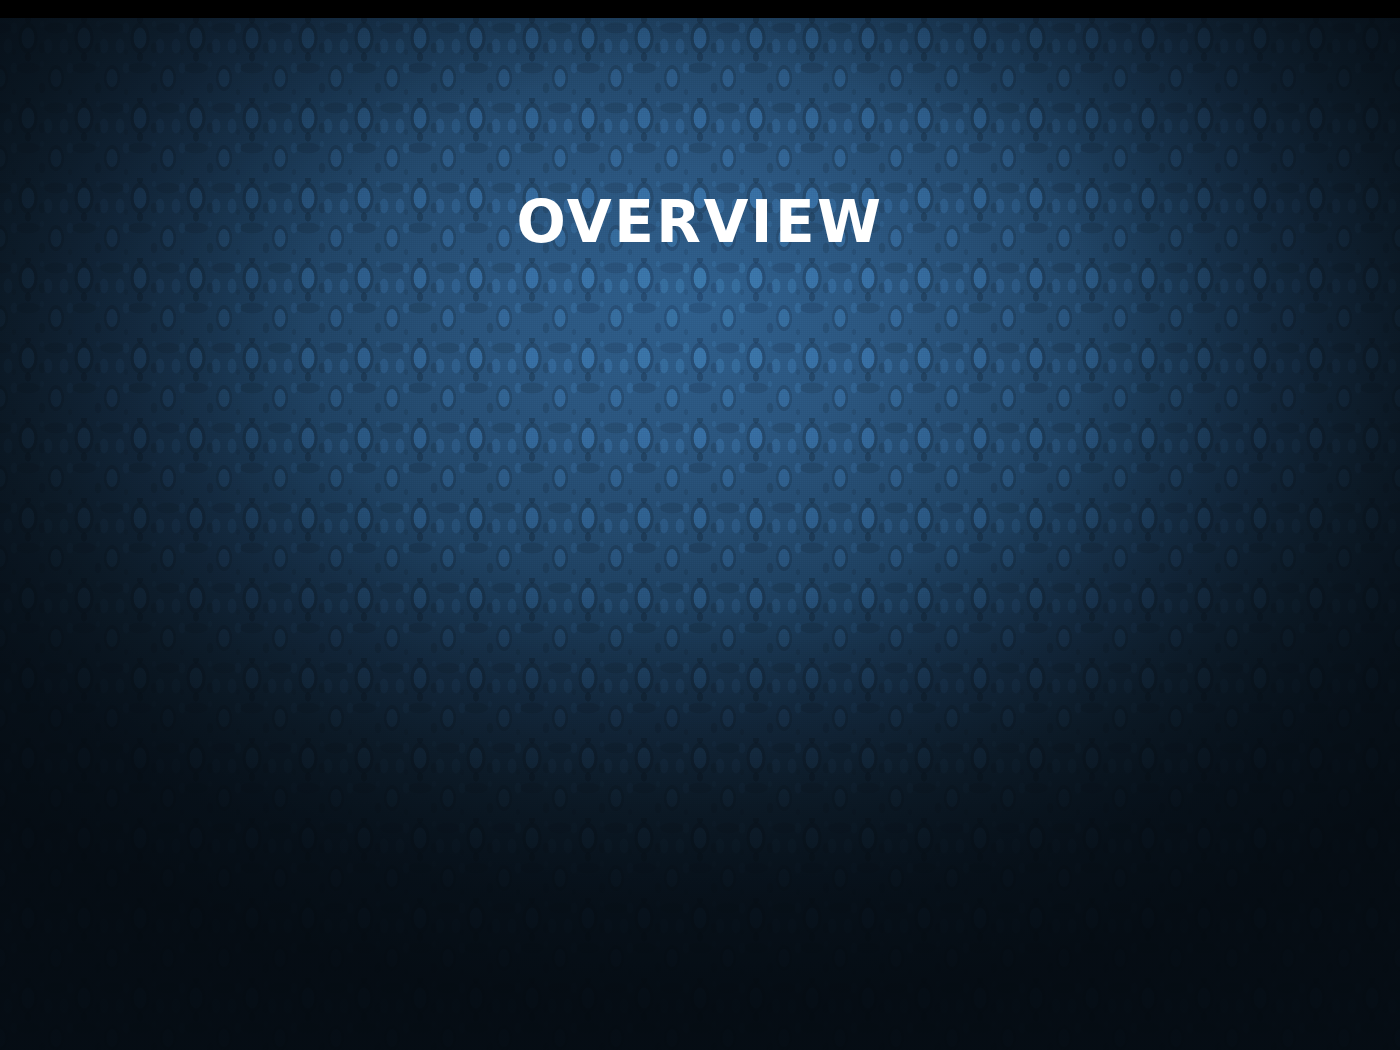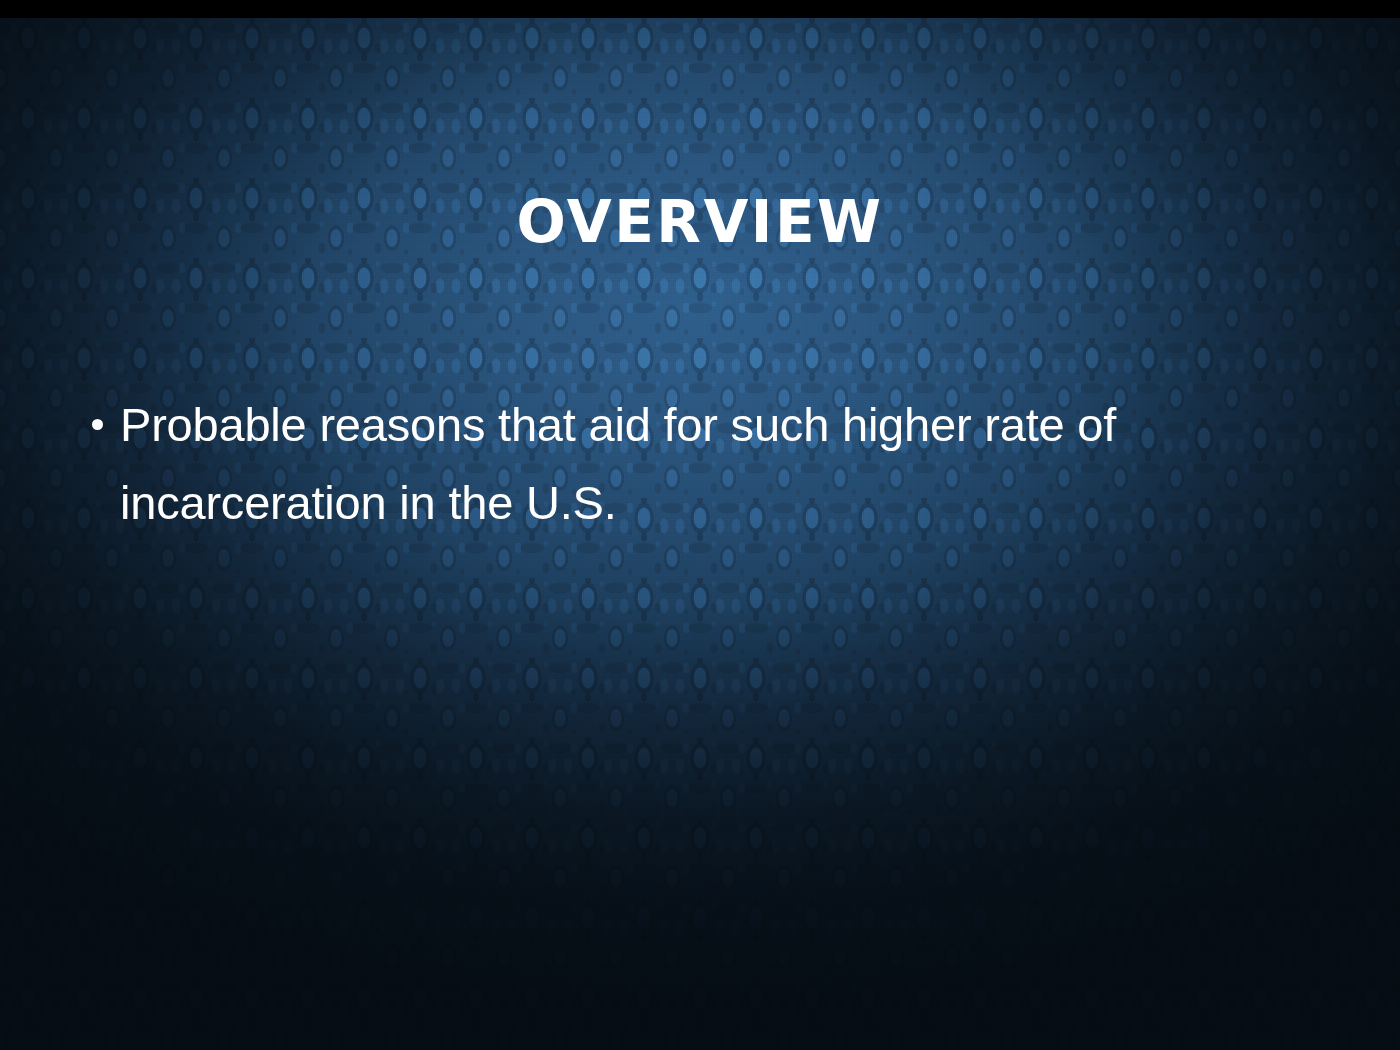--- a/index.html
+++ b/index.html
@@ -175,22 +175,18 @@
   <div class="bg-grain"></div>
   <div class="bg-vignette"></div>
 
   <div class="content">
 
     <h1 class="slide-title">OVERVIEW</h1>
 
     <ul class="body-list">
 
 
-      <li class="bullet-item">
-        <span class="bullet-dot"></span>
-        <span class="bullet-text">Probable reasons that aid for such higher rate of incarceration in the U.S.</span>
-      </li>
 
 
     </ul>
 
   </div>
 </div>
 
 </body></html>

